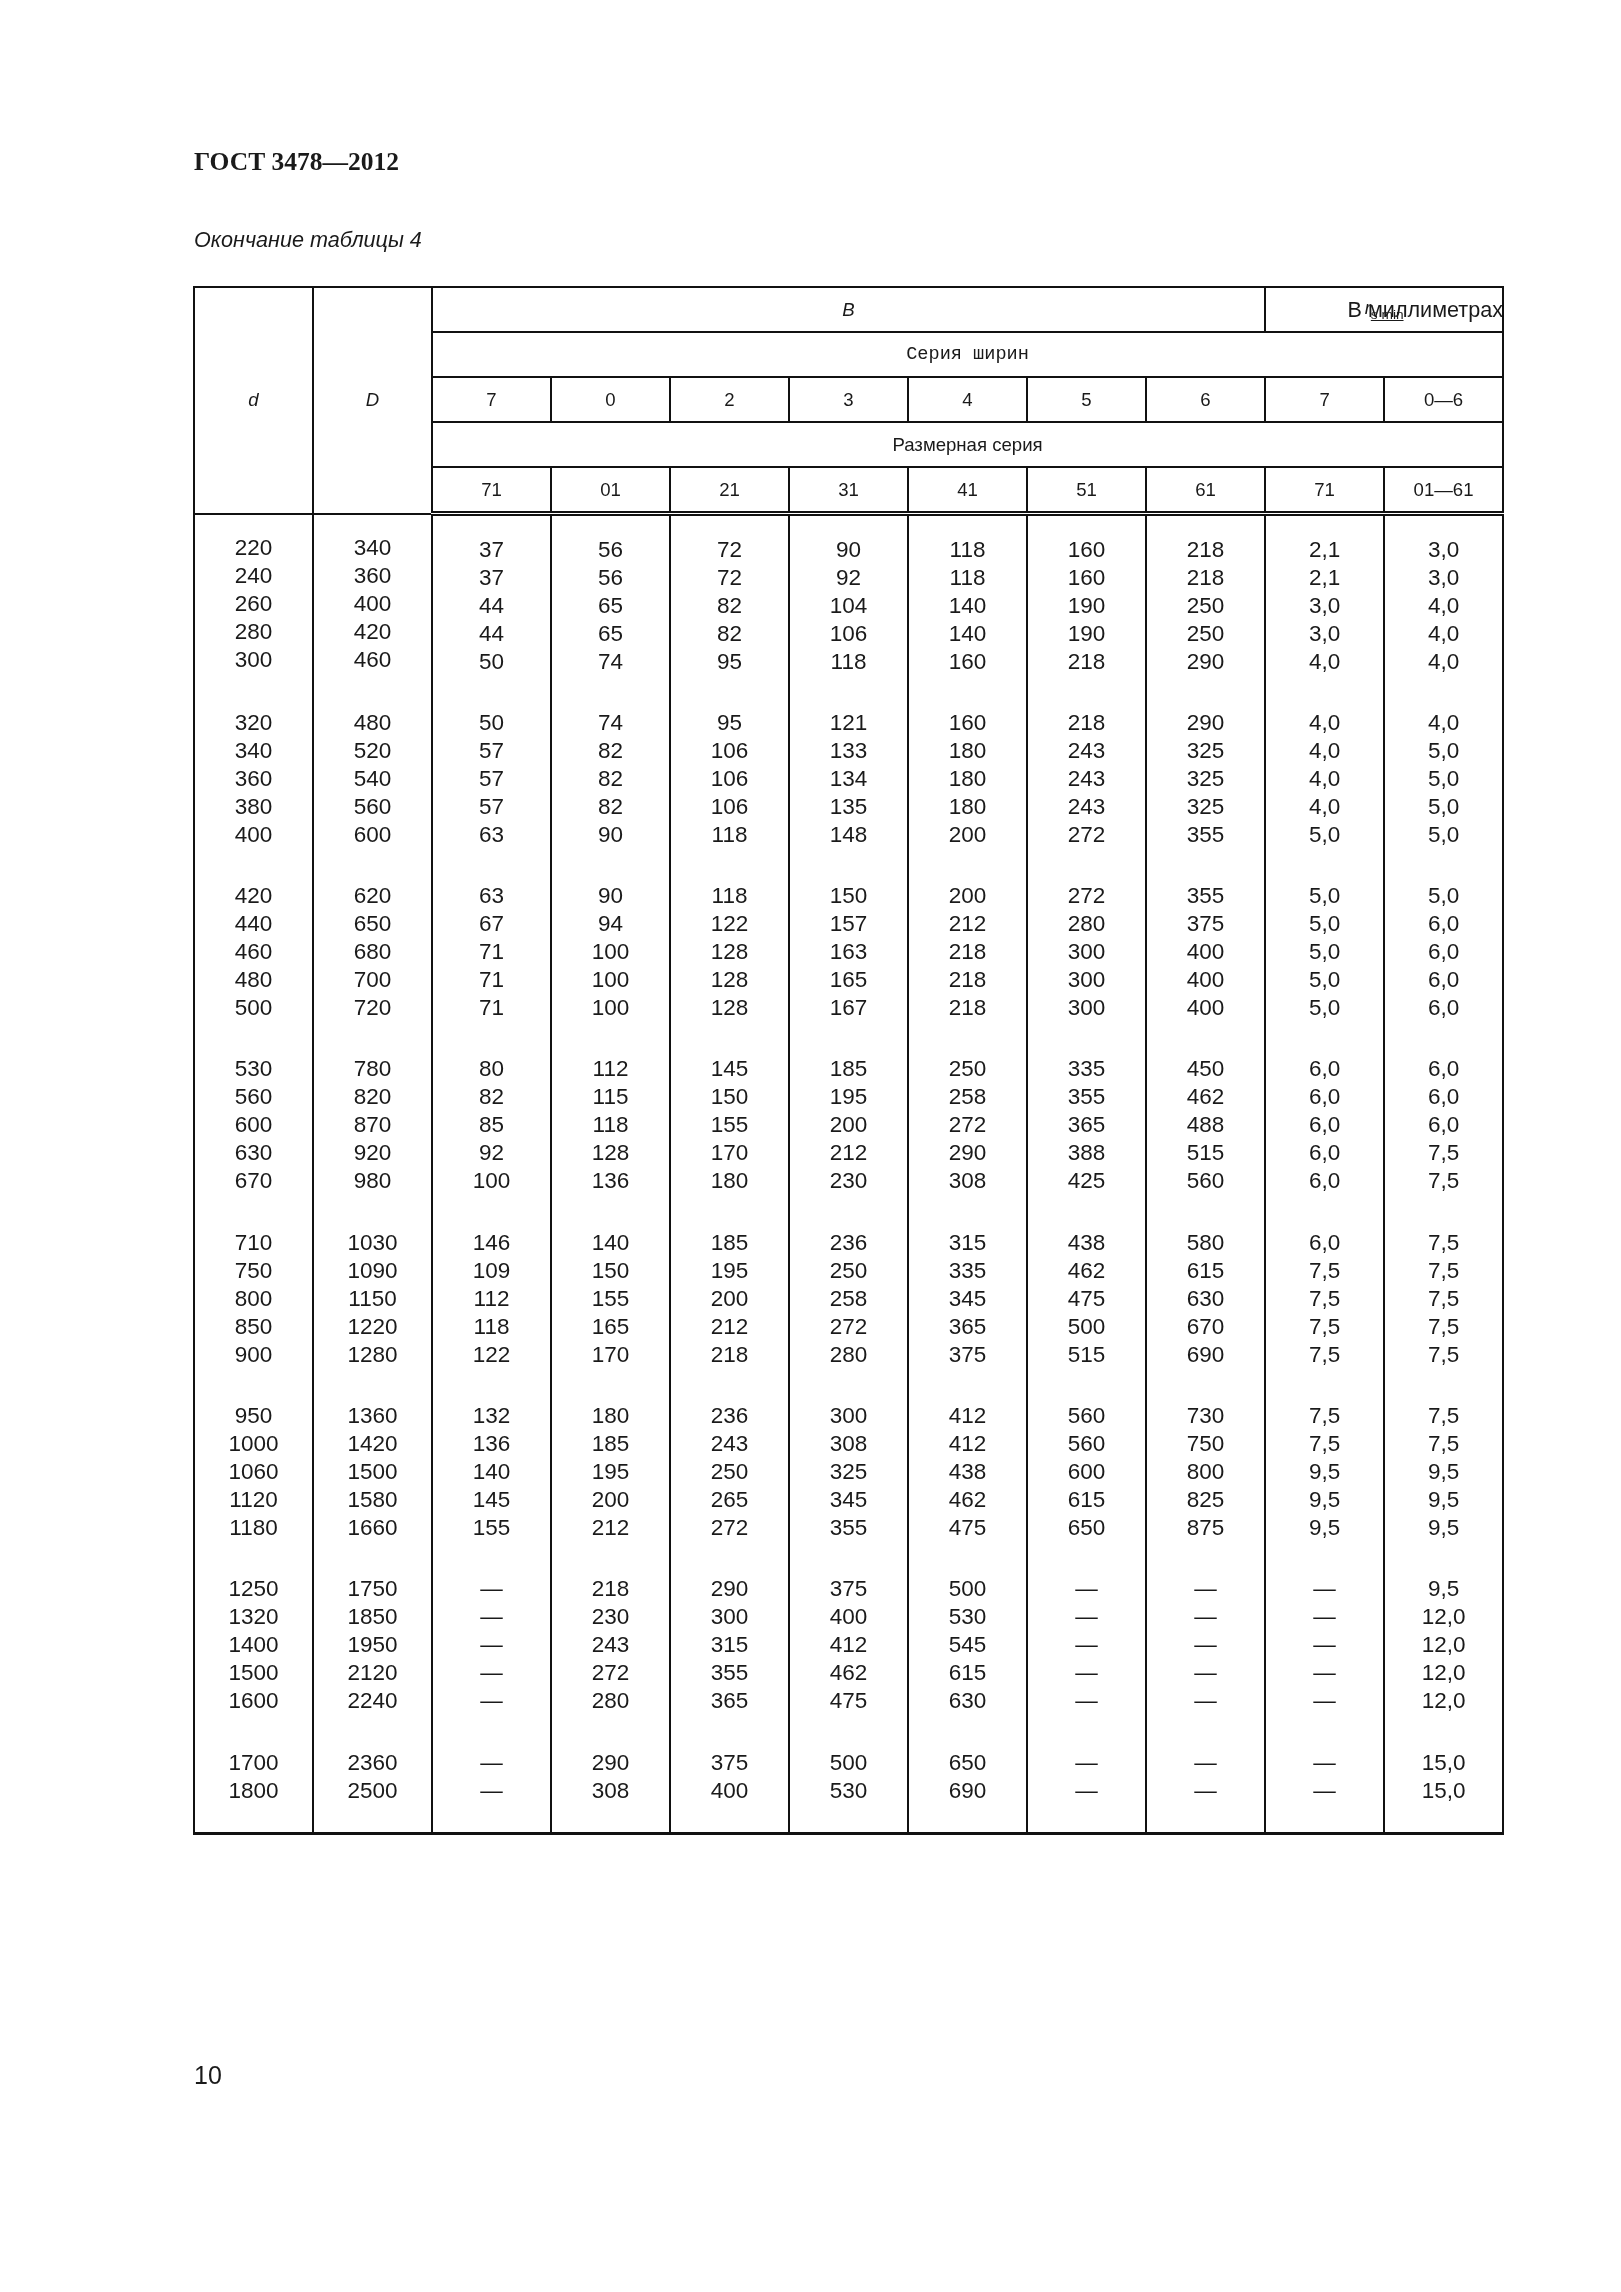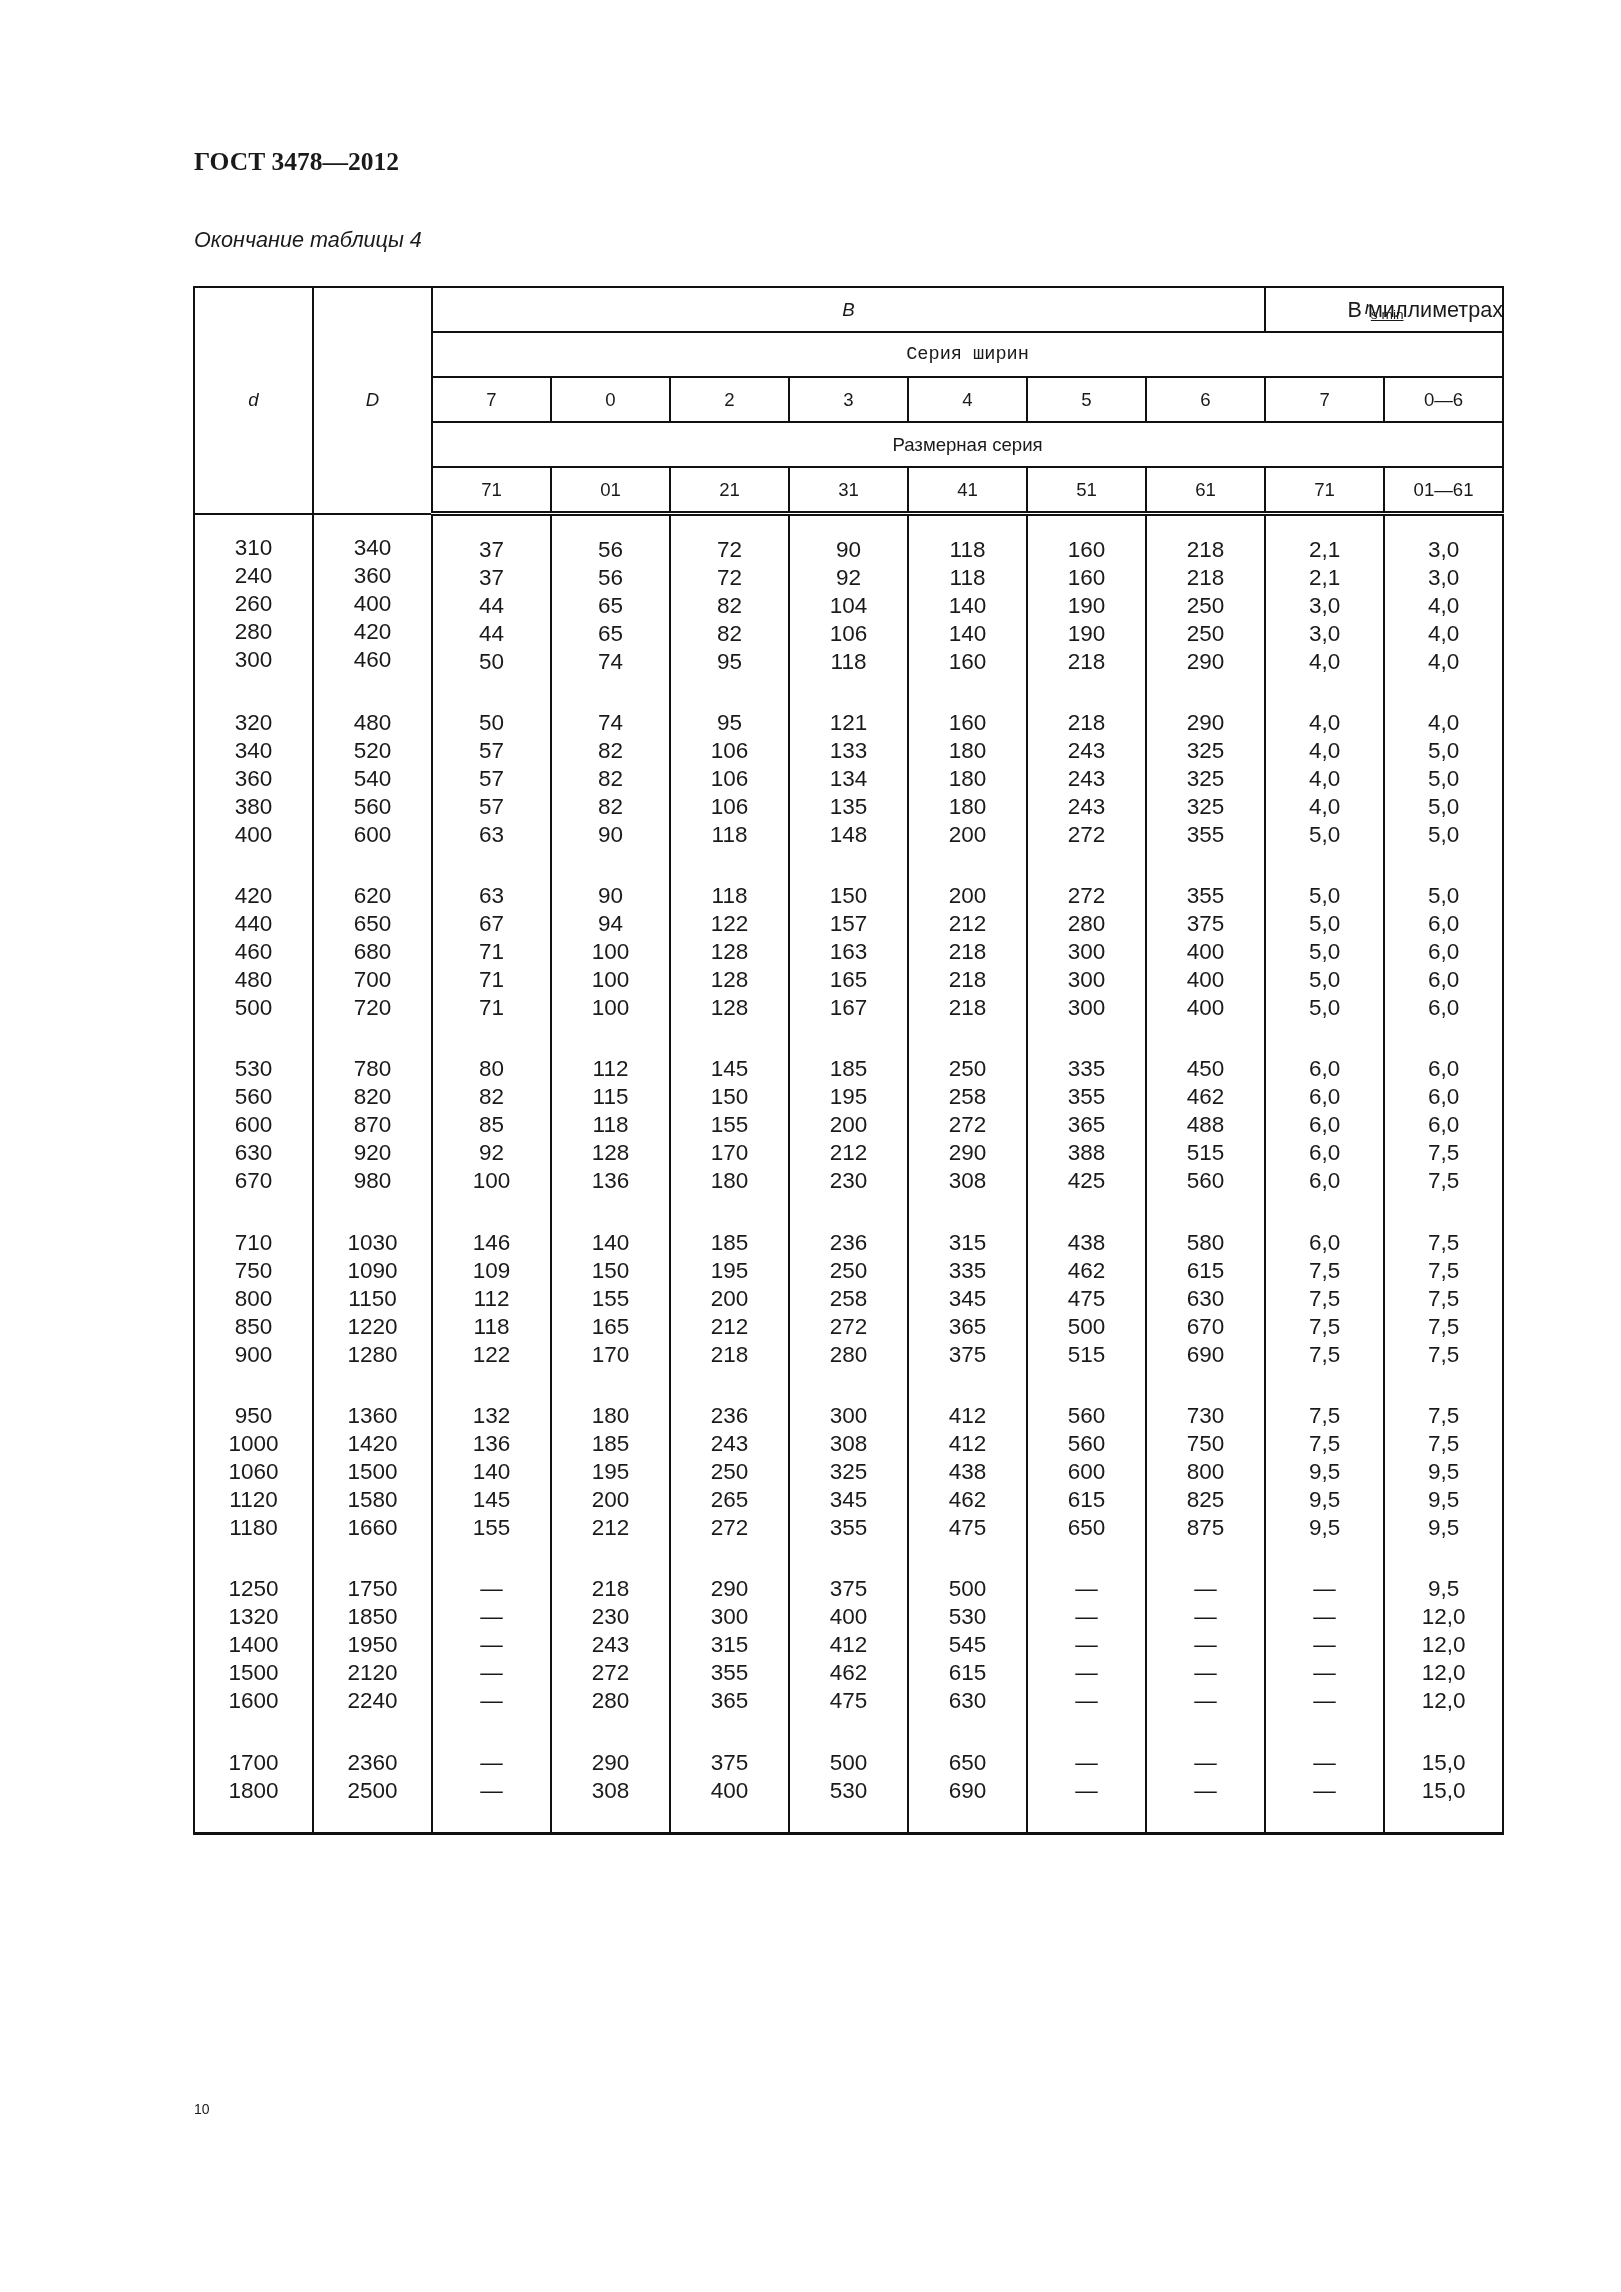--- a/index.html
+++ b/index.html
@@ -1,20 +1,20 @@
 <!DOCTYPE html>
 <html><head>
 <meta charset="utf-8">
 <style>
   html, body { margin: 0; padding: 0; background: #ffffff; }
   body { width: 1621px; height: 2293px; position: relative; font-family: "Liberation Sans", sans-serif; color: #1a1a1a; }
   .doc-title { position: absolute; left: 194px; top: 147px; font-size: 25.5px; font-weight: bold; font-family: Liberation Serif, serif; }
   .caption { position: absolute; left: 194px; top: 227px; font-size: 21.6px; font-style: italic; }
   .units { position: absolute; right: 118px; top: 259px; font-size: 21.6px; margin-top: 38px; }
-  .page-num { position: absolute; left: 194px; top: 2061px; font-size: 14px; margin-top: 40px; }
+  .page-num { position: absolute; left: 194px; top: 2061px; font-size: 25px; }
   table.main {
     position: absolute; left: 193px; top: 286px; width: 1311px;
     border-collapse: collapse; table-layout: fixed;
     font-size: 21.6px;
   }
   table.main col { width: 119px; }
   table.main th, table.main td { border-left: 2.9px solid #111; border-right: 2.9px solid #111; text-align: center; padding: 0; }
   table.main thead th { border-top: 2.9px solid #111; border-bottom: 2.9px solid #111; font-weight: normal; font-size: 18.6px; }
   table.main thead tr.h1 th { height: 43px; }
   table.main thead tr.h2 th { height: 43px; font-family: Liberation Mono, monospace; }
@@ -83,21 +83,21 @@
         <th>41</th>
         <th class="thin-left">51</th>
         <th>61</th>
         <th>71</th>
         <th class="thin-left">01—61</th>
       </tr>
   </thead>
   <tbody id="tbody">
       <tr class="grp">
         <td>
-          <span class="cellline">310</span>
+          <span class="cellline">220</span>
           <span class="cellline">240</span>
           <span class="cellline">260</span>
           <span class="cellline">280</span>
           <span class="cellline">300</span>
         </td>
         <td class="thin-left">
           <span class="cellline">340</span>
           <span class="cellline">360</span>
           <span class="cellline">400</span>
           <span class="cellline">420</span>

